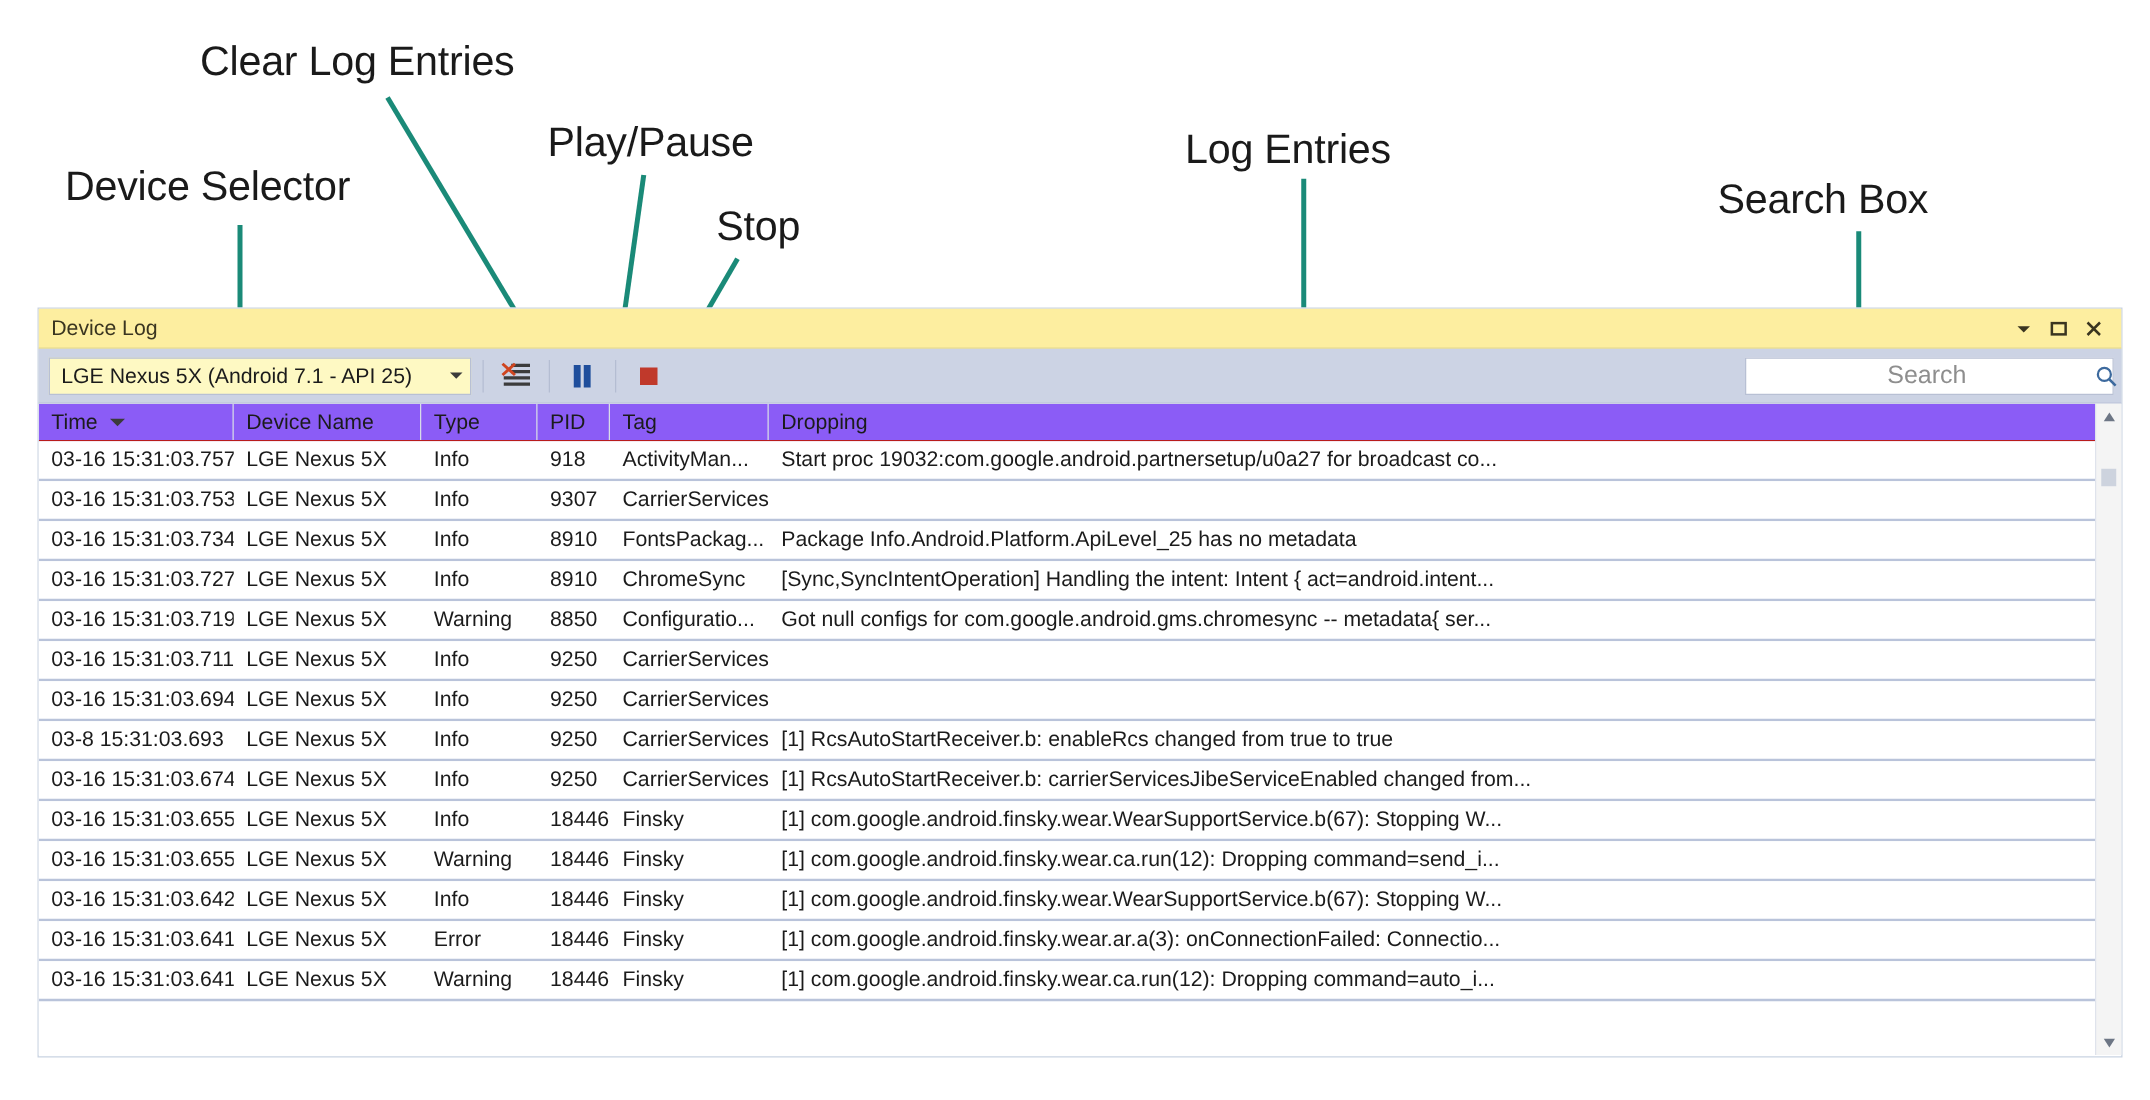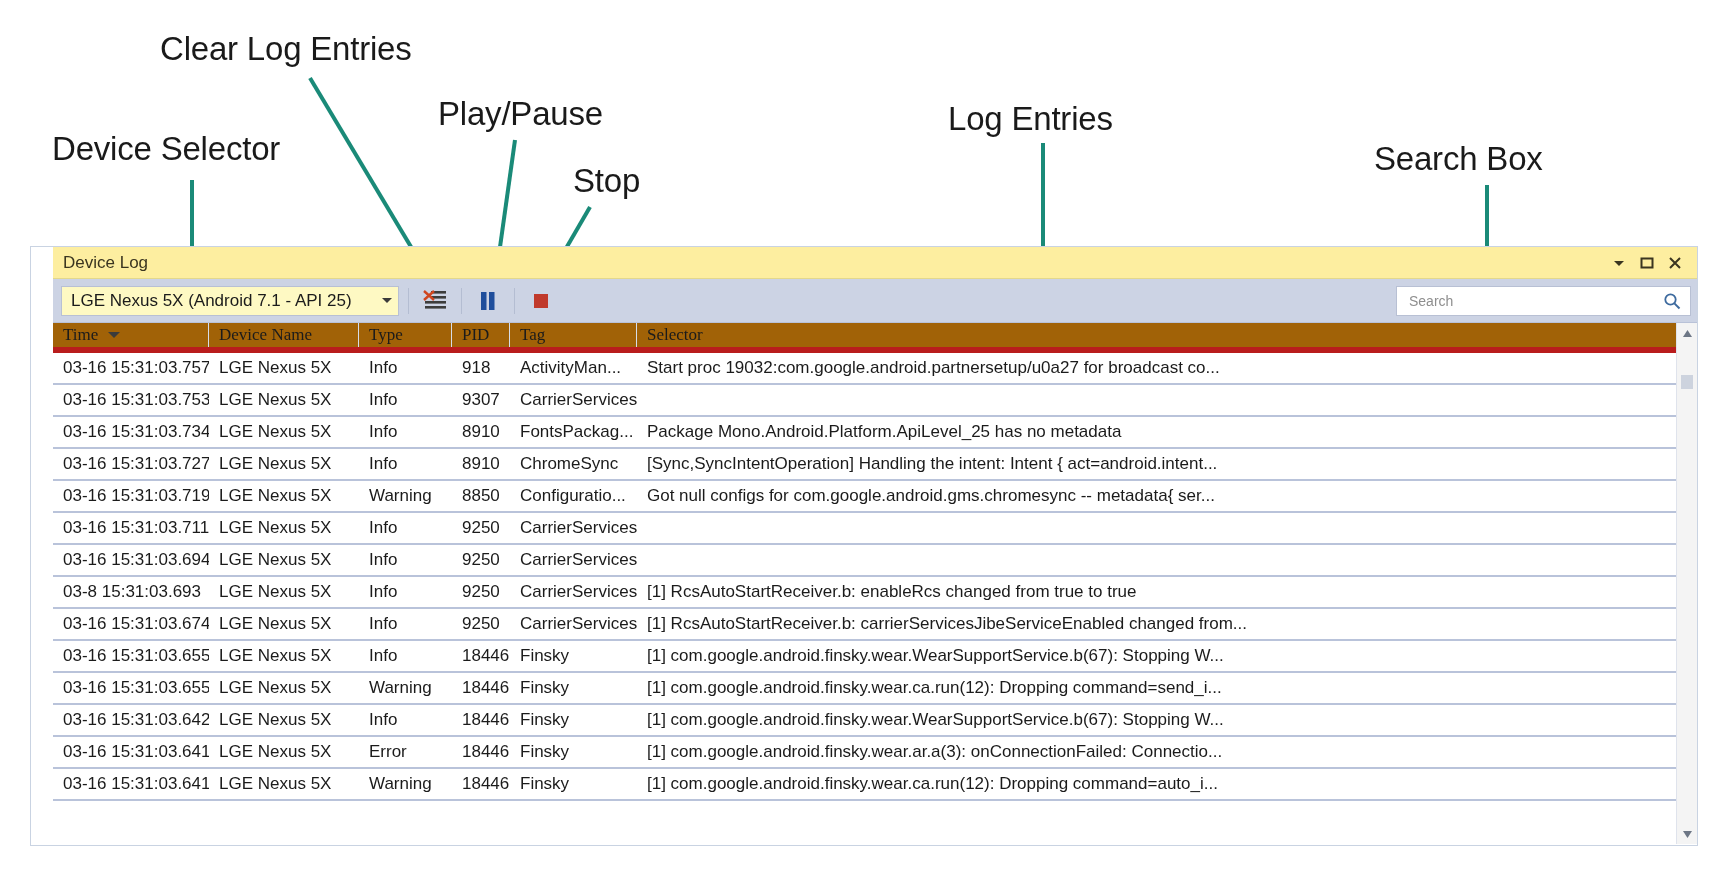--- a/index.html
+++ b/index.html
@@ -23,21 +23,20 @@
   svg.leader { position: absolute; left:0; top:0; width:1720px; height:880px; pointer-events:none; }
 
   
   #win {
     position: absolute;
     left: 30px; top: 246px;
     width: 1668px; height: 600px;
     background: #ffffff;
     border: 1px solid #c9d3e2;
     box-sizing: border-box;
-    padding-left: 22px;
   }
   #titlebar {
     height: 32px;
     background: #fdeea0;
     border-bottom: 1px solid #e3d88c;
     display: flex; align-items: center;
     padding: 0 8px 0 10px;
     box-sizing: border-box;
   }
   #title-text {
@@ -86,41 +85,41 @@
   #searchbox {
     width: 295px; height: 30px;
     background: #ffffff;
     border: 1px solid #b8c0d4;
     display:flex; align-items:center;
     box-sizing: border-box;
     padding-left: 10px;
   }
   #searchbox input {
     flex:1; border:none; outline:none;
-    font-size: 14px;
+    font-size: 20px;
     font-family: "Liberation Sans", sans-serif;
     color: #4c1d95;
     background: transparent;
+    text-align: center;
   }
   #searchbox input::placeholder { color: #8e8e8e; }
   #search-icon-wrap {
     width: 36px; height: 30px; display:flex; align-items:center; justify-content:center;
   }
 
   
   #grid-wrap { position: relative; height: calc(100% - 77px); background:#fff; }
   #grid-scroll-area { position:absolute; left:0; top:0; right:20px; bottom:0; overflow:hidden; }
 
   #col-head {
     display: flex;
     height: 30px;
-    background: #a16207;
-    border-bottom: 6px solid #b91c1c;
-    box-sizing: border-box;
-    font-family: Liberation Serif, serif;
+    background: #8b5cf6;
+    border-bottom: 1px solid #b91c1c;
+    box-sizing: border-box;
   }
   #col-head .ch {
     font-size: 17px; color: #1b1b1b;
     display:flex; align-items:center;
     padding-left: 10px;
     border-right: 1px solid #d7dce8;
     box-sizing: border-box;
     white-space: nowrap;
   }
   .sort-caret { width:0;height:0;border-left:6px solid transparent;border-right:6px solid transparent;border-top:6px solid #3b3b3b; margin-left:10px; }
@@ -263,21 +262,21 @@
 
         <div id="col-head">
           <div class="ch c-time">
             <span>Time</span>
             <span class="sort-caret"></span>
           </div>
           <div class="ch c-device">Device Name</div>
           <div class="ch c-type">Type</div>
           <div class="ch c-pid">PID</div>
           <div class="ch c-tag">Tag</div>
-          <div class="ch c-msg">Selector</div>
+          <div class="ch c-msg">Dropping</div>
         </div>
 
         <div id="rows">
             <div class="row">
               <div class="cell c-time">03-16 15:31:03.757</div>
               <div class="cell c-device">LGE Nexus 5X</div>
               <div class="cell c-type">Info</div>
               <div class="cell c-pid">918</div>
               <div class="cell c-tag">ActivityMan...</div>
               <div class="cell c-msg">Start proc 19032:com.google.android.partnersetup/u0a27 for broadcast co...</div>
@@ -288,21 +287,21 @@
               <div class="cell c-type">Info</div>
               <div class="cell c-pid">9307</div>
               <div class="cell c-tag">CarrierServices</div>
             </div>
             <div class="row">
               <div class="cell c-time">03-16 15:31:03.734</div>
               <div class="cell c-device">LGE Nexus 5X</div>
               <div class="cell c-type">Info</div>
               <div class="cell c-pid">8910</div>
               <div class="cell c-tag">FontsPackag...</div>
-              <div class="cell c-msg">Package Mono.Android.Platform.ApiLevel_25 has no metadata</div>
+              <div class="cell c-msg">Package Info.Android.Platform.ApiLevel_25 has no metadata</div>
             </div>
             <div class="row">
               <div class="cell c-time">03-16 15:31:03.727</div>
               <div class="cell c-device">LGE Nexus 5X</div>
               <div class="cell c-type">Info</div>
               <div class="cell c-pid">8910</div>
               <div class="cell c-tag">ChromeSync</div>
               <div class="cell c-msg">[Sync,SyncIntentOperation] Handling the intent: Intent { act=android.intent...</div>
             </div>
             <div class="row">

